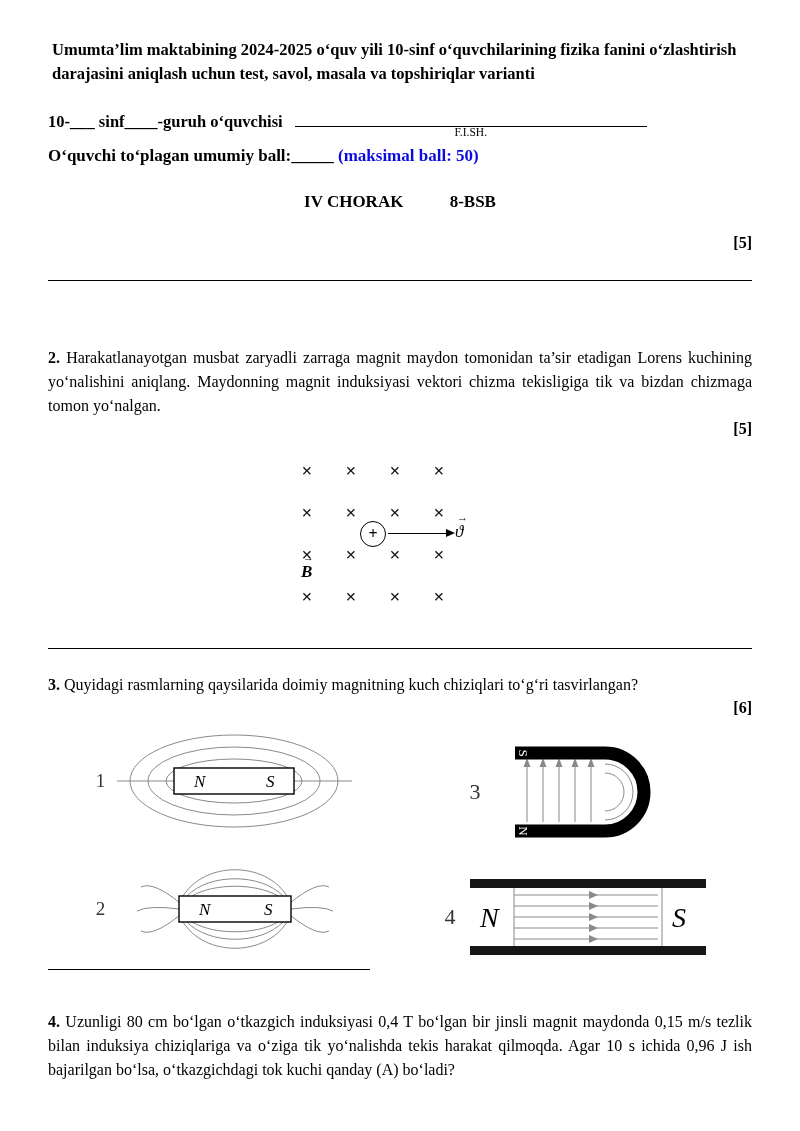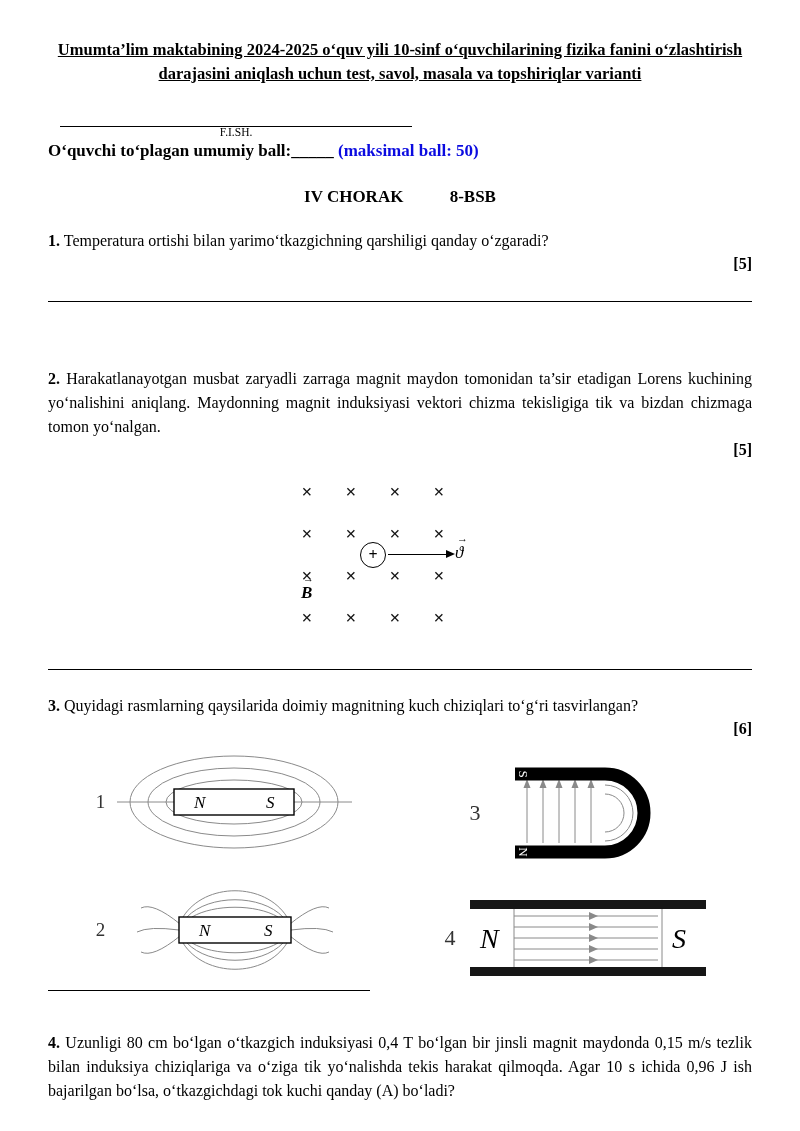--- a/index.html
+++ b/index.html
@@ -7,21 +7,21 @@
   body {
     width:800px; height:1131px; overflow:hidden;
     font-family:"Liberation Serif", serif; color:#000;
     position:relative;
   }
   .page { padding:38px 48px 0 48px; }
   .b { font-weight:bold; }
 
   .title {
     font-weight:bold; font-size:16.5px; line-height:1.45;
-    text-align:center; max-width:696px; margin:0 auto 24px auto;text-decoration:underline;
+    max-width:696px; margin:0 auto 24px auto;
   }
 
   .student-row { display:flex; align-items:baseline; font-size:16.5px; margin-bottom:14px; }
   .name-blank {
     position:relative; flex:0 0 352px; margin-left:12px;
     border-bottom:1.3px solid #000; height:1.05em;
   }
   .fish {
     position:absolute; left:50%; top:100%; transform:translateX(-50%);
     font-size:11.5px; font-weight:normal; white-space:nowrap;
@@ -79,40 +79,37 @@
   .pole-big { font-family:"Liberation Serif",serif; font-style:italic; font-size:28px; fill:#000; }
 </style>
 </head>
 <body>
 
 <div class="page">
 
   <div class="title">Umumta’lim maktabining 2024-2025 o‘quv yili 10-sinf o‘quvchilarining fizika fanini o‘zlashtirish darajasini aniqlash uchun test, savol, masala va topshiriqlar varianti</div>
 
   <div class="student-row">
+    <span class="b">10-___ sinf____-guruh o‘quvchisi</span>
     <span class="name-blank">
       <span class="fish">F.I.SH.</span>
     </span>
   </div>
 
   <div class="score-row">
     <span class="b">O‘quvchi to‘plagan umumiy ball:_____</span>
     <span class="b max">(maksimal ball: 50)</span>
   </div>
 
   <div class="section-row">
     <span>IV CHORAK</span>
     <span class="code">8-BSB</span>
   </div>
 
   <div class="q q1">
-    <div class="q-text">
-      <span class="q-num">1.</span>
-      <span>Temperatura ortishi bilan yarimo‘tkazgichning qarshiligi qanday o‘zgaradi?</span>
-    </div>
     <div class="points">[5]</div>
     <div class="answer-rule"></div>
   </div>
 
   <div class="q q2">
     <div class="q-text">
       <span class="q-num">2.</span>
       <span>Harakatlanayotgan musbat zaryadli zarraga magnit maydon tomonidan ta’sir etadigan Lorens kuchining yo‘nalishini aniqlang. Maydonning magnit induksiyasi vektori chizma tekisligiga tik va bizdan chizmaga tomon yo‘nalgan.</span>
     </div>
     <div class="points">[5]</div>

